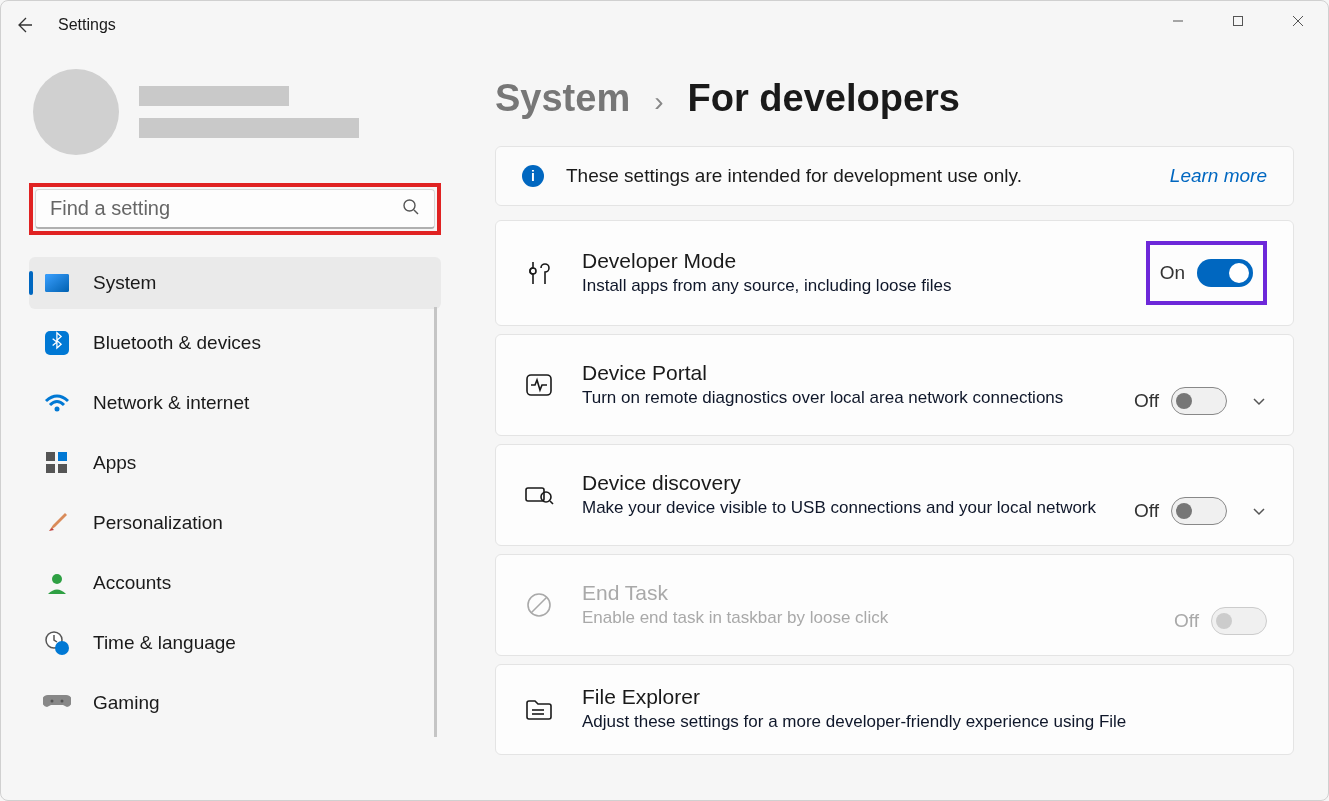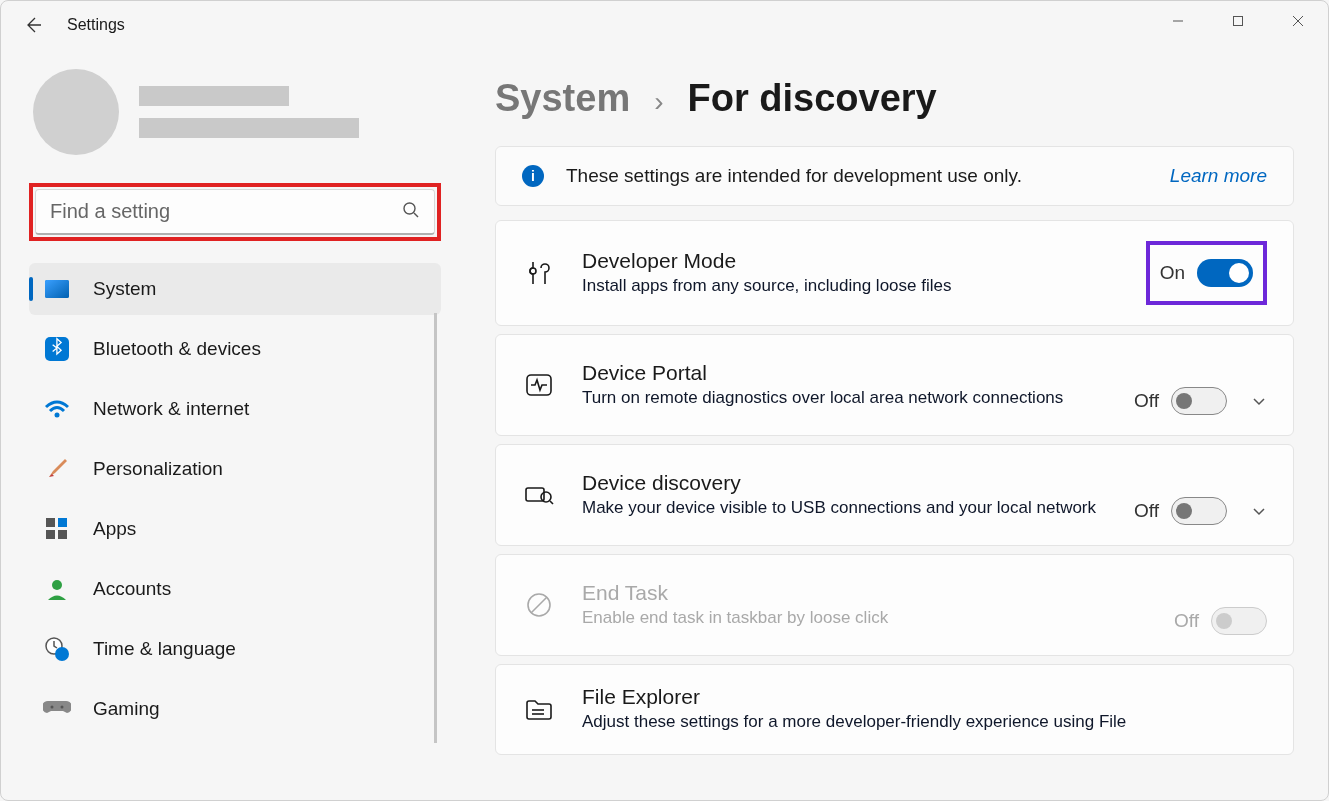--- a/index.html
+++ b/index.html
@@ -10,21 +10,21 @@
       height: 801px;
       overflow: hidden;
       border: 1px solid #d0d0d0;
       border-radius: 8px;
       position: relative;
     }
     .titlebar {
       height: 48px;
       display: flex;
       align-items: center;
-      padding: 0 12px;
+      padding: 0 3px;
     }
     .back-btn {
       width: 40px; height: 40px;
       display: flex; align-items: center; justify-content: center;
       background: transparent; border: none;
       cursor: pointer;
       color: #333;
     }
     .app-title { font-size: 16px; margin-left: 14px; color: #1a1a1a; }
     .win-controls {
@@ -63,21 +63,21 @@
       border: 4px solid #e02222;
       padding: 2px;
       margin-bottom: 22px;
     }
     .search-box {
       display: flex; align-items: center;
       background: #fdfdfd;
       border: 1px solid #d8d8d8;
       border-bottom: 2px solid #b0b0b0;
       border-radius: 4px;
-      height: 46px;
+      height: 40px;
       padding: 0 14px;
     }
     .search-box input {
       flex: 1; border: none; outline: none;
       font-size: 20px; background: transparent;
       color: #333;
     }
     .search-box input::placeholder { color: #666; }
     .search-icon { color: #555; }
     .nav {
@@ -280,40 +280,40 @@
             <svg width="26" height="20" viewBox="0 0 26 20" fill="none">
               <path d="M2 8 Q13 -2 24 8" stroke="#0078d4" stroke-width="3" fill="none"></path>
               <path d="M6 12 Q13 5 20 12" stroke="#0078d4" stroke-width="3" fill="none"></path>
               <circle cx="13" cy="16" r="2.5" fill="#0078d4"></circle>
             </svg>
           </span>
         <span>Network &amp; internet</span>
       </div>
       <div class="nav-item">
         <span class="nav-icon">
-            <svg width="24" height="24" viewBox="0 0 24 24">
-              <path d="M4 20 L8 14 L20 2 L22 4 L10 16 L4 20 Z" fill="#d98b5a"></path>
-              <path d="M4 20 L7 17 L9 19 Z" fill="#c04040"></path>
-            </svg>
-          </span>
-        <span>Personalization</span>
-      </div>
-      <div class="nav-item">
-        <span class="nav-icon">
             <svg width="24" height="24">
               <rect x="1" y="1" width="9" height="9" fill="#555"></rect>
               <rect x="13" y="1" width="9" height="9" fill="#0078d4"></rect>
               <rect x="1" y="13" width="9" height="9" fill="#555"></rect>
               <rect x="13" y="13" width="9" height="9" fill="#555"></rect>
             </svg>
           </span>
         <span>Apps</span>
       </div>
       <div class="nav-item">
         <span class="nav-icon">
+            <svg width="24" height="24" viewBox="0 0 24 24">
+              <path d="M4 20 L8 14 L20 2 L22 4 L10 16 L4 20 Z" fill="#d98b5a"></path>
+              <path d="M4 20 L7 17 L9 19 Z" fill="#c04040"></path>
+            </svg>
+          </span>
+        <span>Personalization</span>
+      </div>
+      <div class="nav-item">
+        <span class="nav-icon">
             <svg width="24" height="24">
               <circle cx="12" cy="8" r="5" fill="#2ea043"></circle>
               <path d="M3 23 Q12 14 21 23 Z" fill="#2ea043"></path>
             </svg>
           </span>
         <span>Accounts</span>
       </div>
       <div class="nav-item">
         <span class="nav-icon">
             <svg width="26" height="26">
@@ -334,21 +334,21 @@
           </span>
         <span>Gaming</span>
       </div>
     </nav>
   </aside>
 
   <main class="main">
     <div class="breadcrumb">
       <span class="bc-parent">System</span>
       <span class="bc-sep">›</span>
-      <span class="bc-current">For discovery</span>
+      <span class="bc-current">For developers</span>
     </div>
 
     <div class="info-banner">
       <span class="info-icon">i</span>
       <span class="info-text">These settings are intended for development use only.</span>
       <a href="#" class="learn-more">Learn more</a>
     </div>
 
     <div class="card">
       <span class="card-icon">

